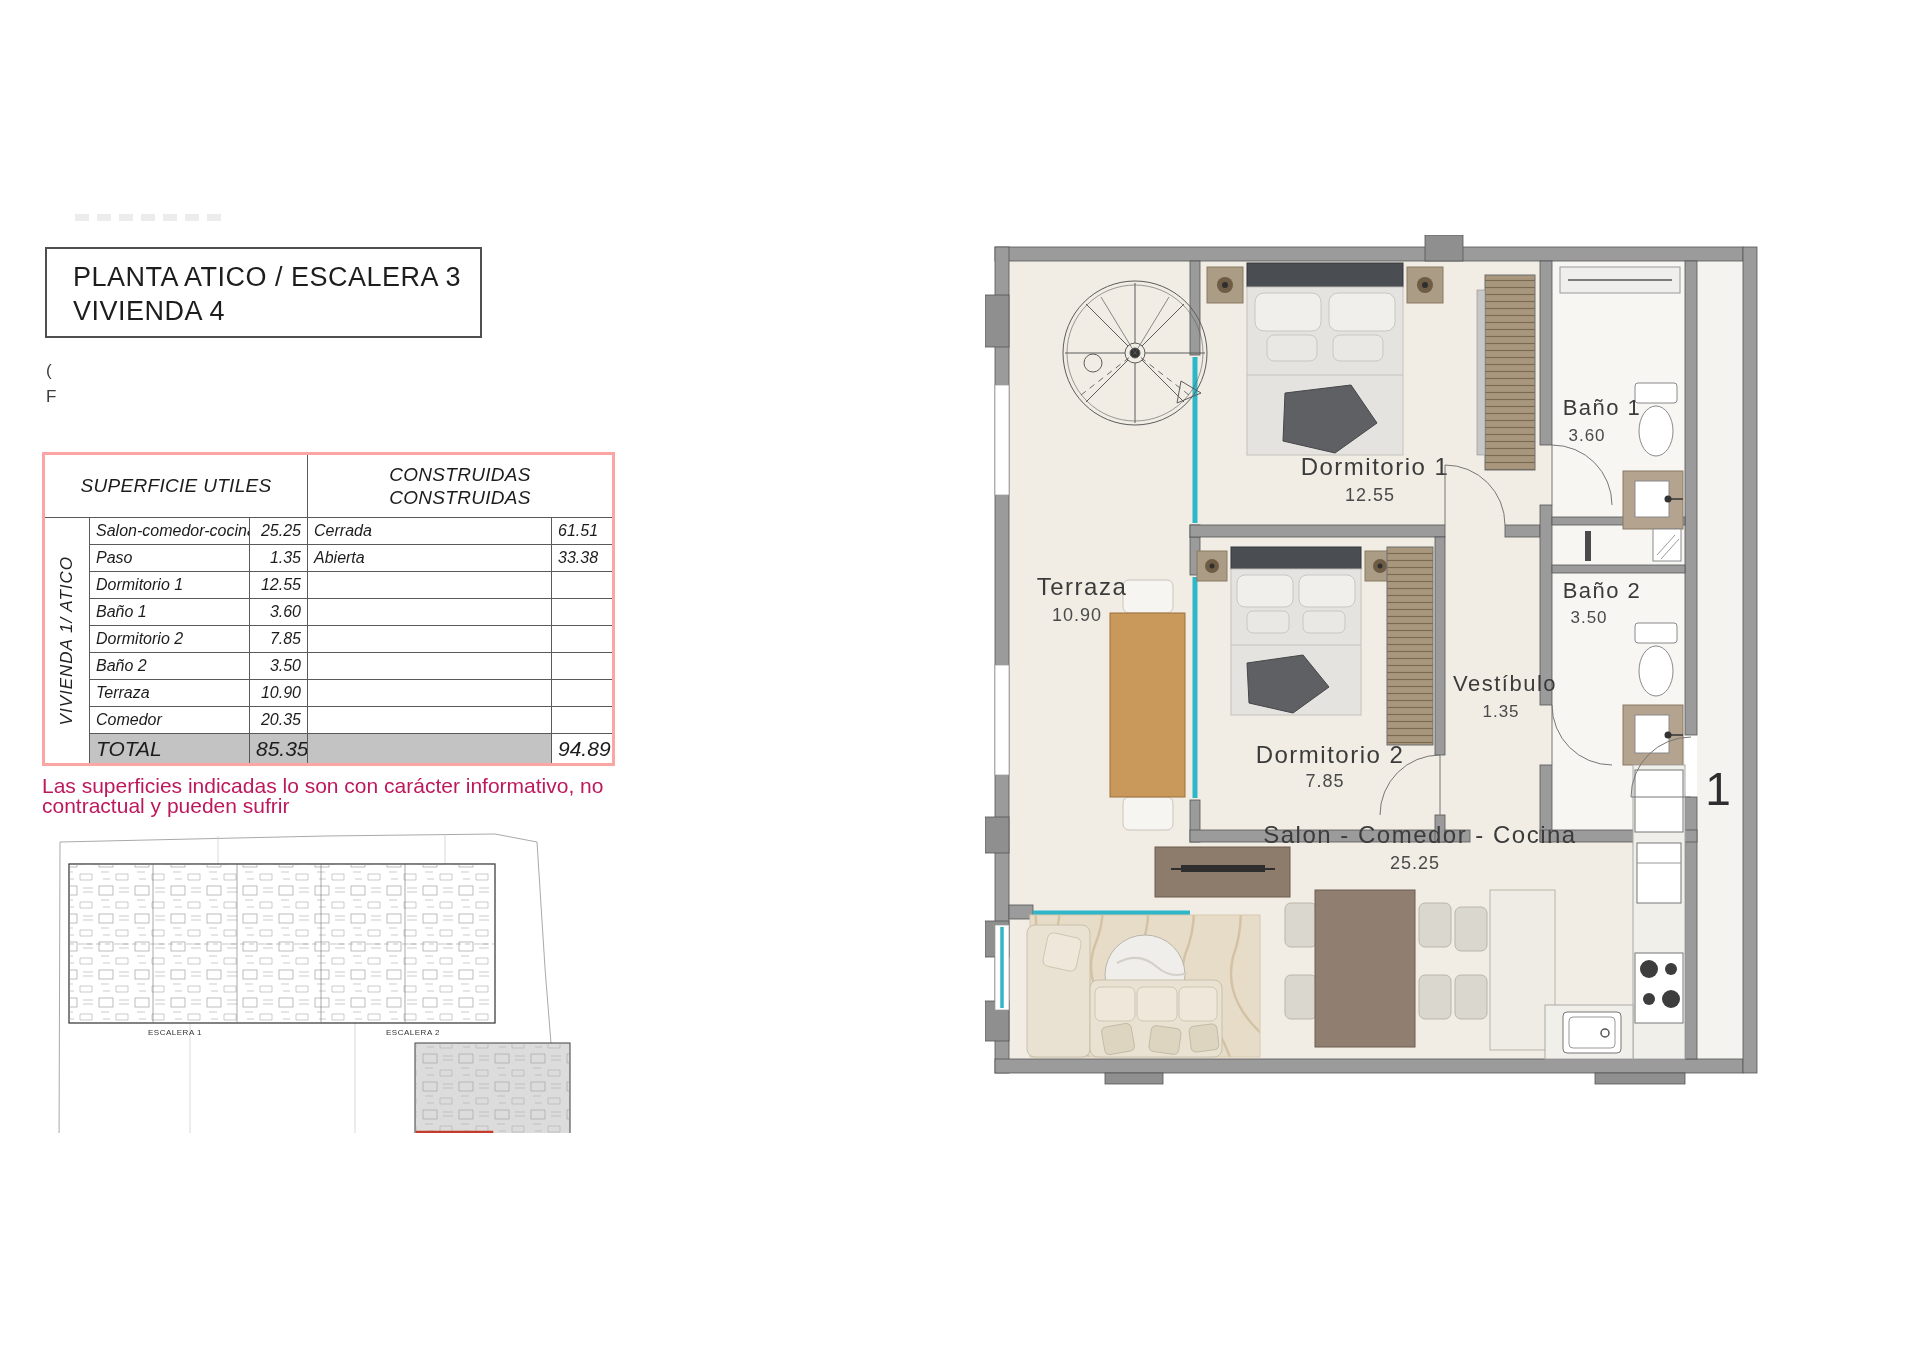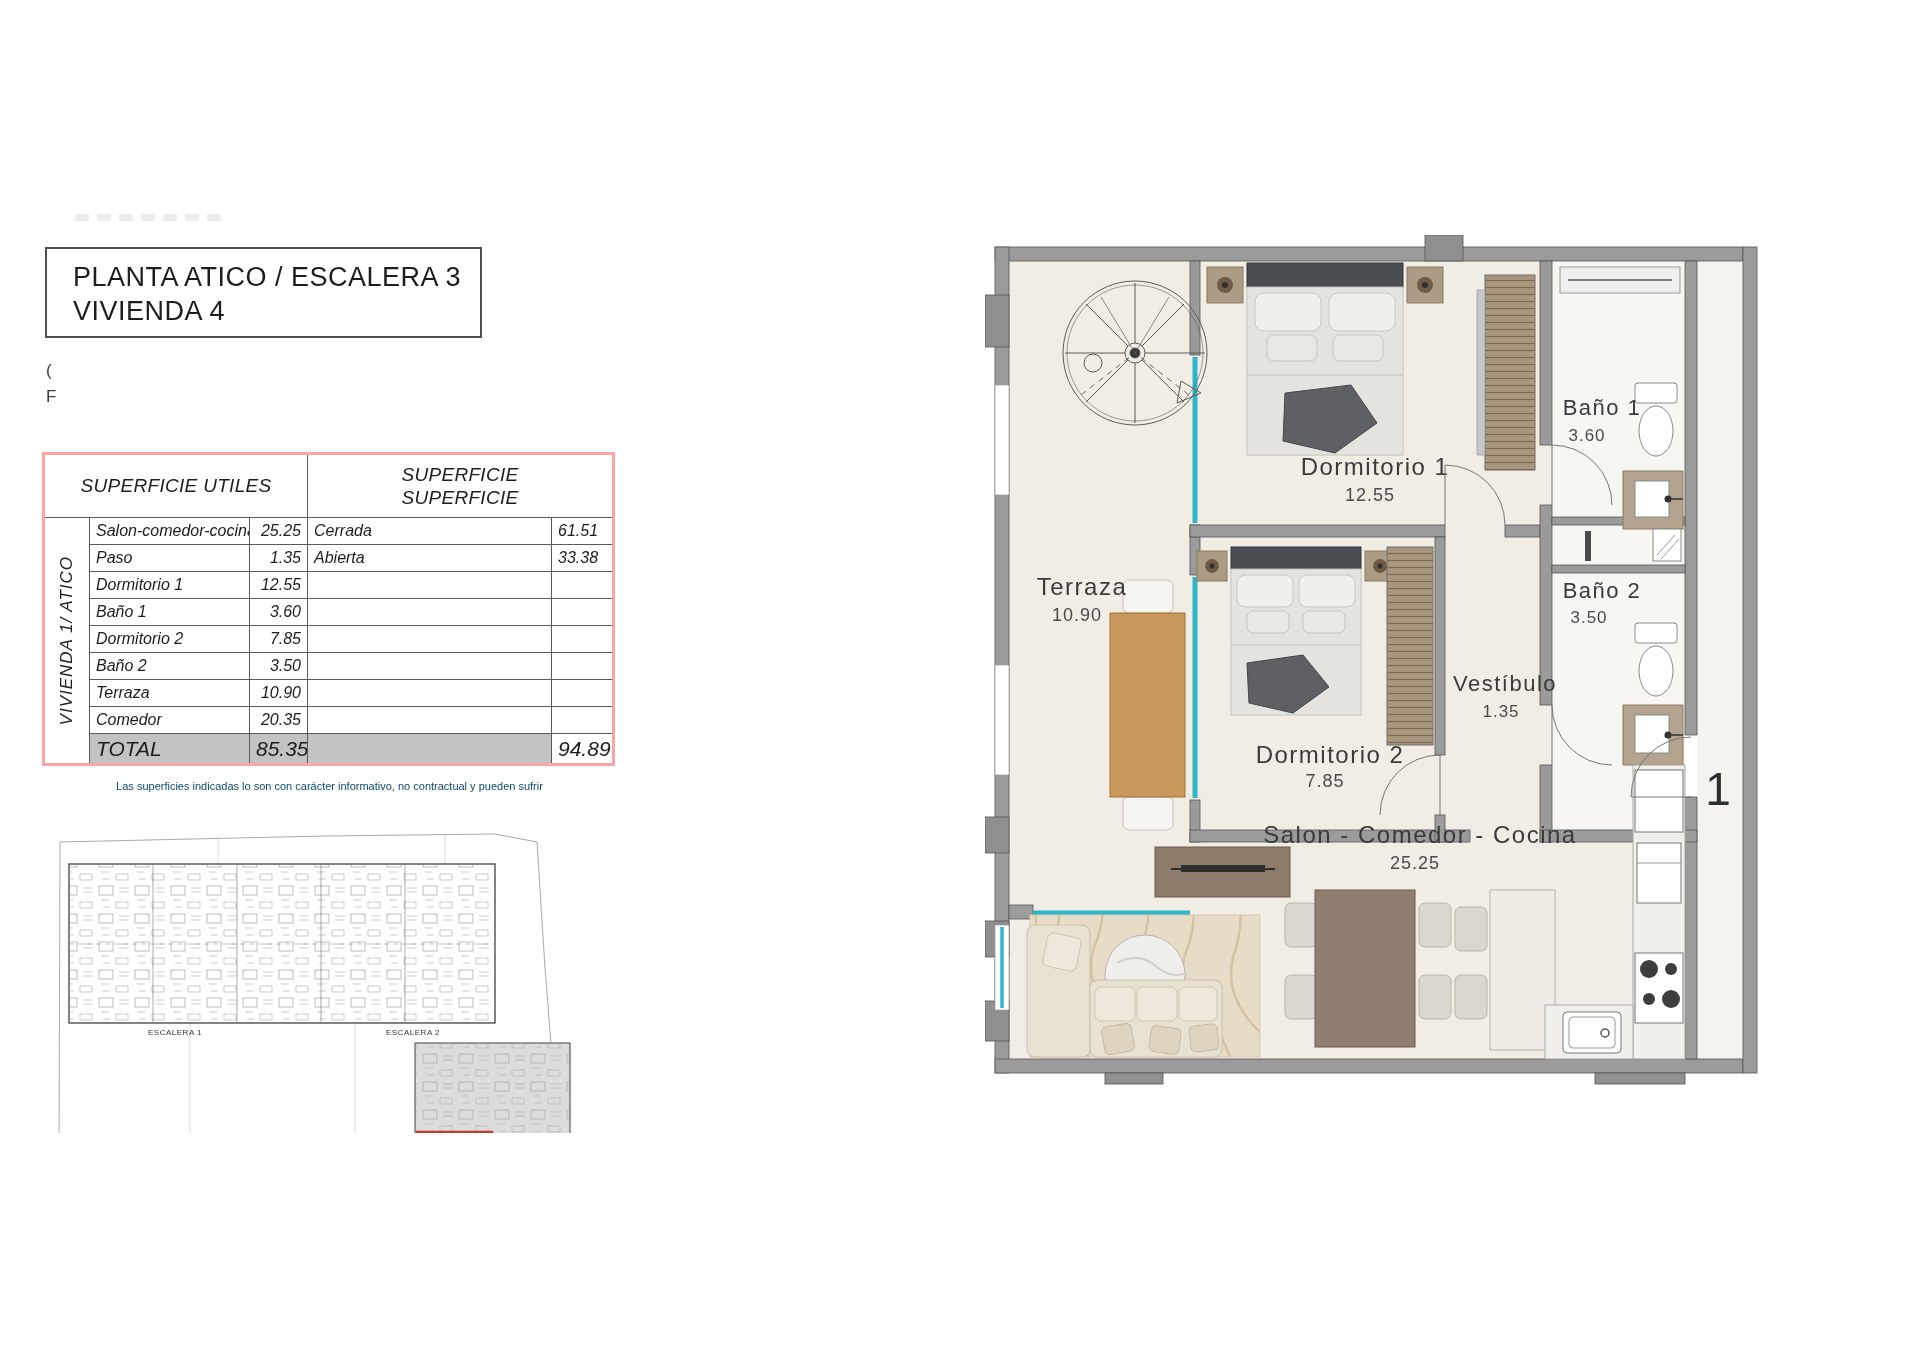--- a/index.html
+++ b/index.html
@@ -29,22 +29,22 @@
     font-size:17px;letter-spacing:1px;color:#222;margin:0 auto;}
   td.rname{padding-left:9px;text-align:left;}
   td.rval{text-align:right;padding-right:7px;}
   td.cname{padding-right:10px;}
   td.cval{text-align:left;padding-right:7px;}
   tr.total-row td{height:31px;font-size:21px;}
   tr.total-row .gray{background:#c3c3c3;}
   .hdr-constr{max-width:175px;margin:0 auto;white-space:normal;line-height:23px;}
 
   
-  .disclaimer{position:absolute;left:42px;top:776px;width:575px;color:#0c4a6e;
-    font-size:11px;line-height:20px;text-align:center;}
+  .disclaimer{position:absolute;left:42px;top:776px;width:575px;color:#be185d;
+    font-size:21px;line-height:20px;}
 
   
   #keyplan{position:absolute;left:25px;top:828px;}
   #mainplan{position:absolute;left:985px;top:235px;}
   text{font-family:"Liberation Sans",sans-serif;}
 </style>
 </head>
 <body>
 
 <div id="sheet">
@@ -63,21 +63,21 @@
         <col style="width:46px">
         <col style="width:160px">
         <col style="width:58px">
         <col style="width:244px">
         <col style="width:62px">
       </colgroup>
     <tbody>
         <tr>
       <th colspan="3">SUPERFICIE UTILES</th>
       <th colspan="2">
-        <div class="hdr-constr">SUPERFICIE SUPERFICIE</div>
+        <div class="hdr-constr">CONSTRUIDAS CONSTRUIDAS</div>
       </th>
     </tr>
     <tr>
       <td class="vlabel" rowspan="9">
         <div class="rot">VIVIENDA 1/ ATICO</div>
       </td>
       <td class="rname">Salon-comedor-cocina</td>
       <td class="rval">25.25</td>
       <td class="cname">Cerrada</td>
       <td class="cval">61.51</td>

